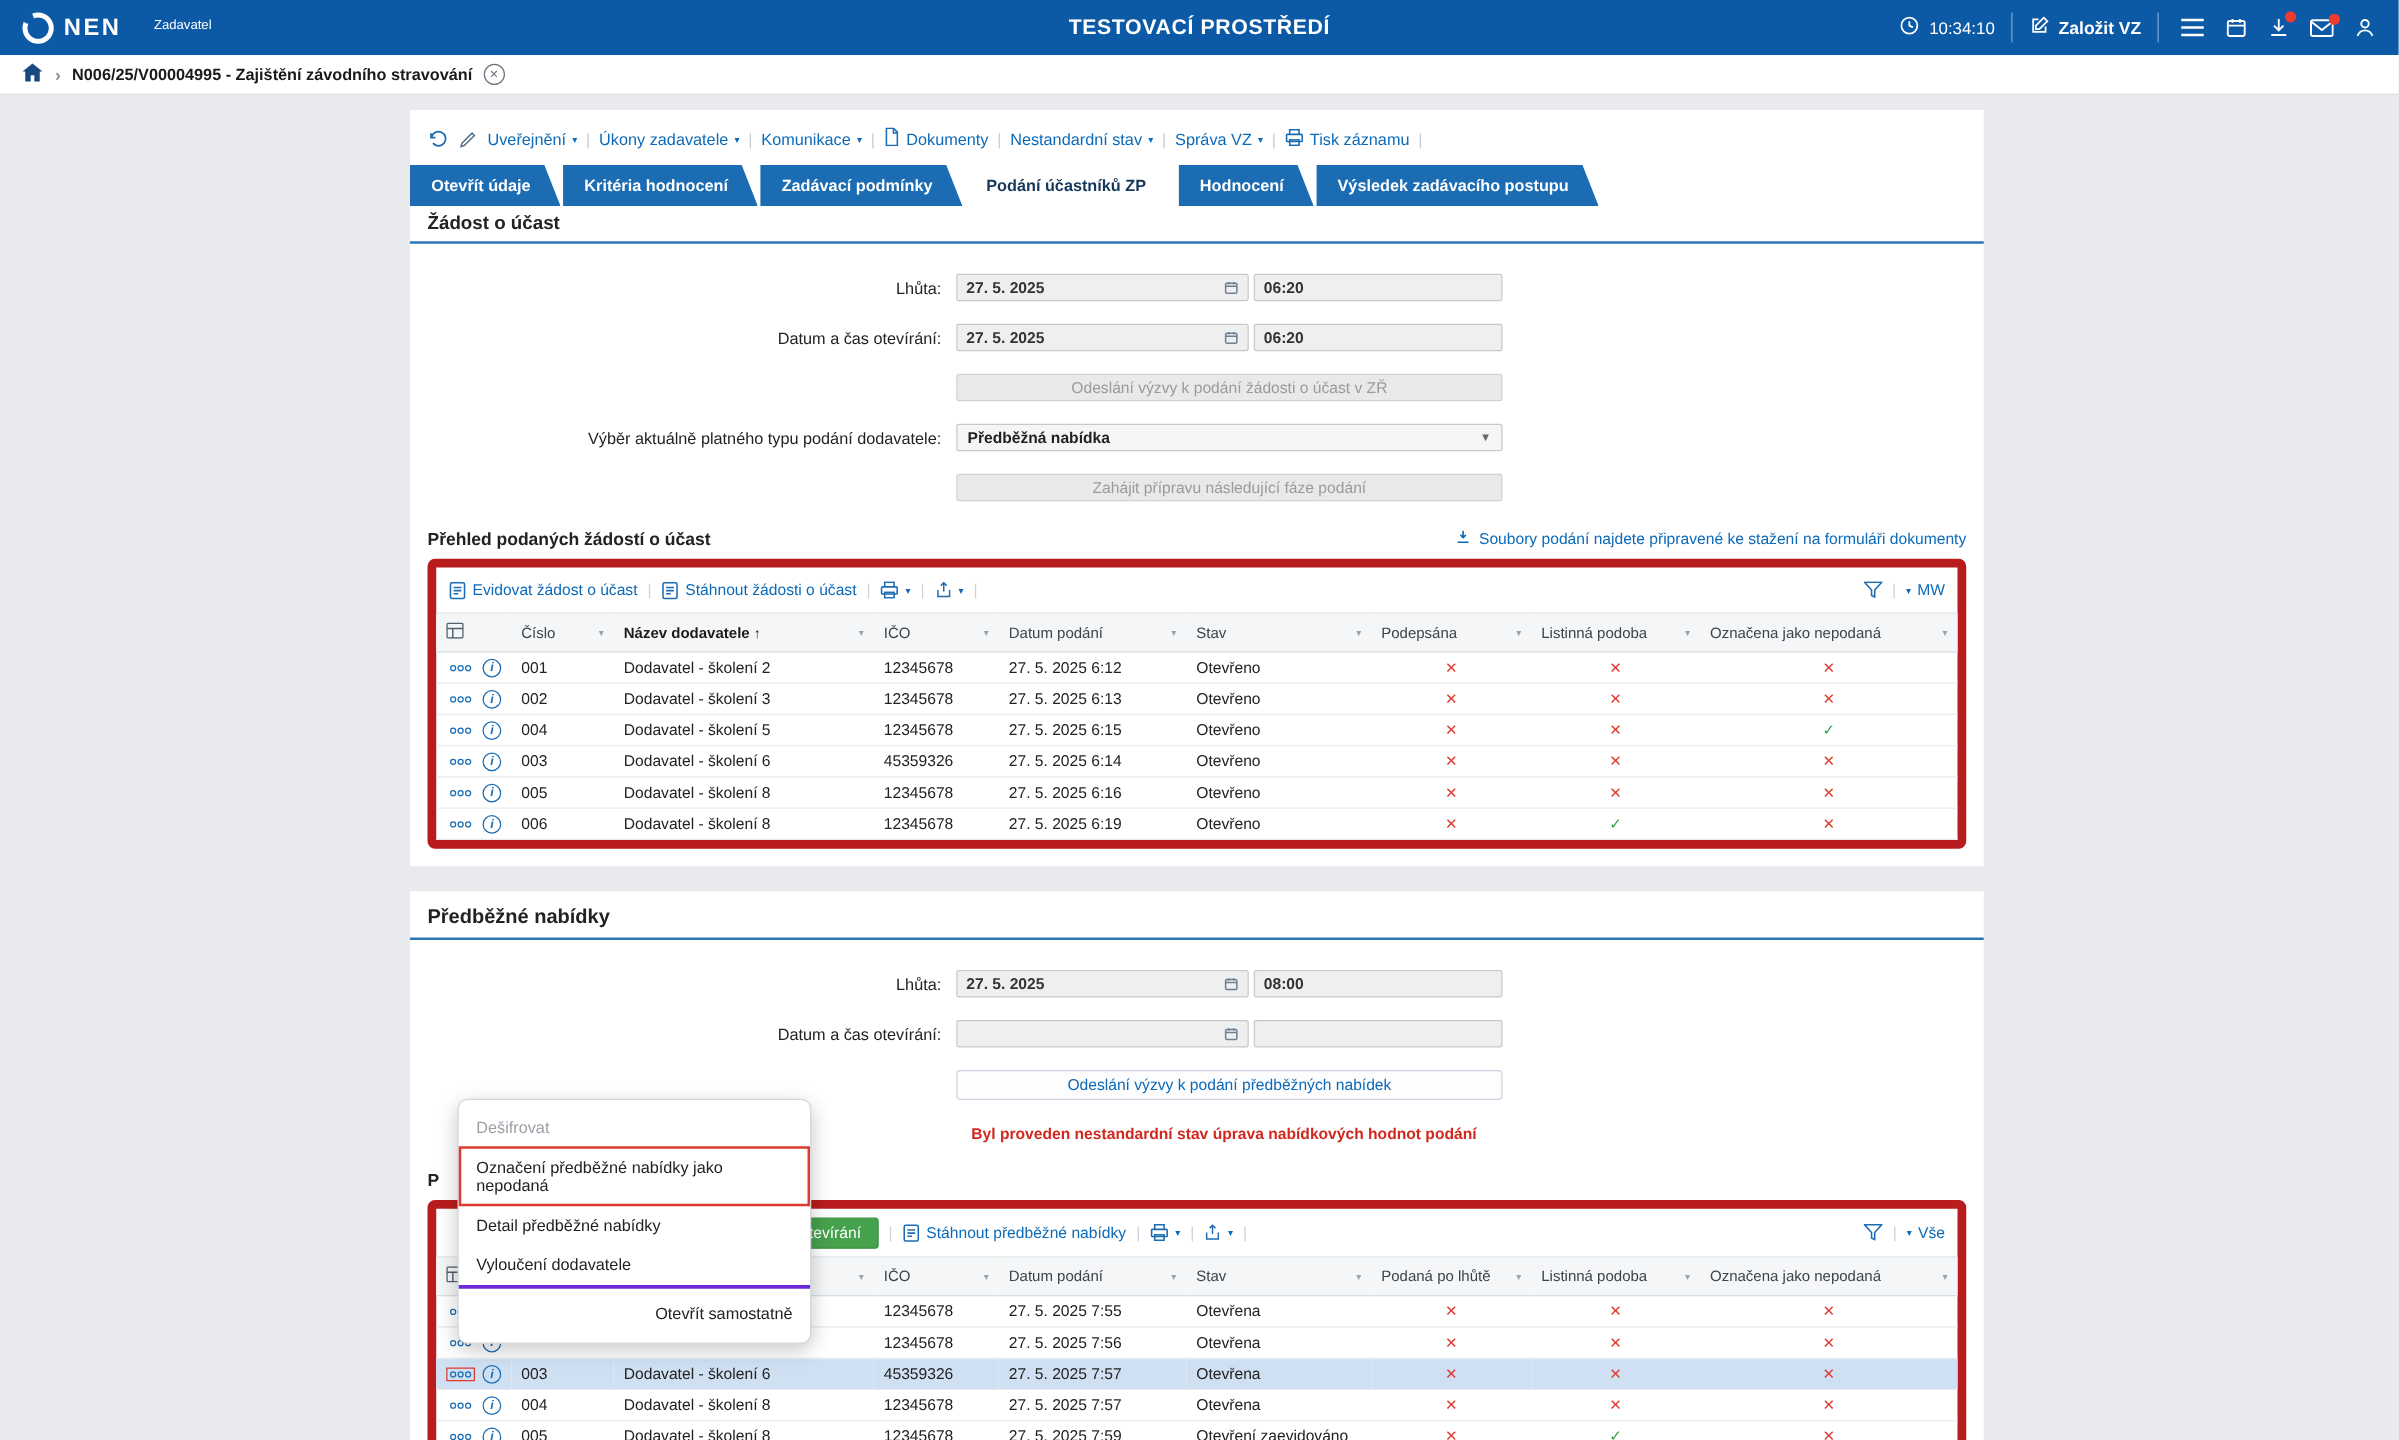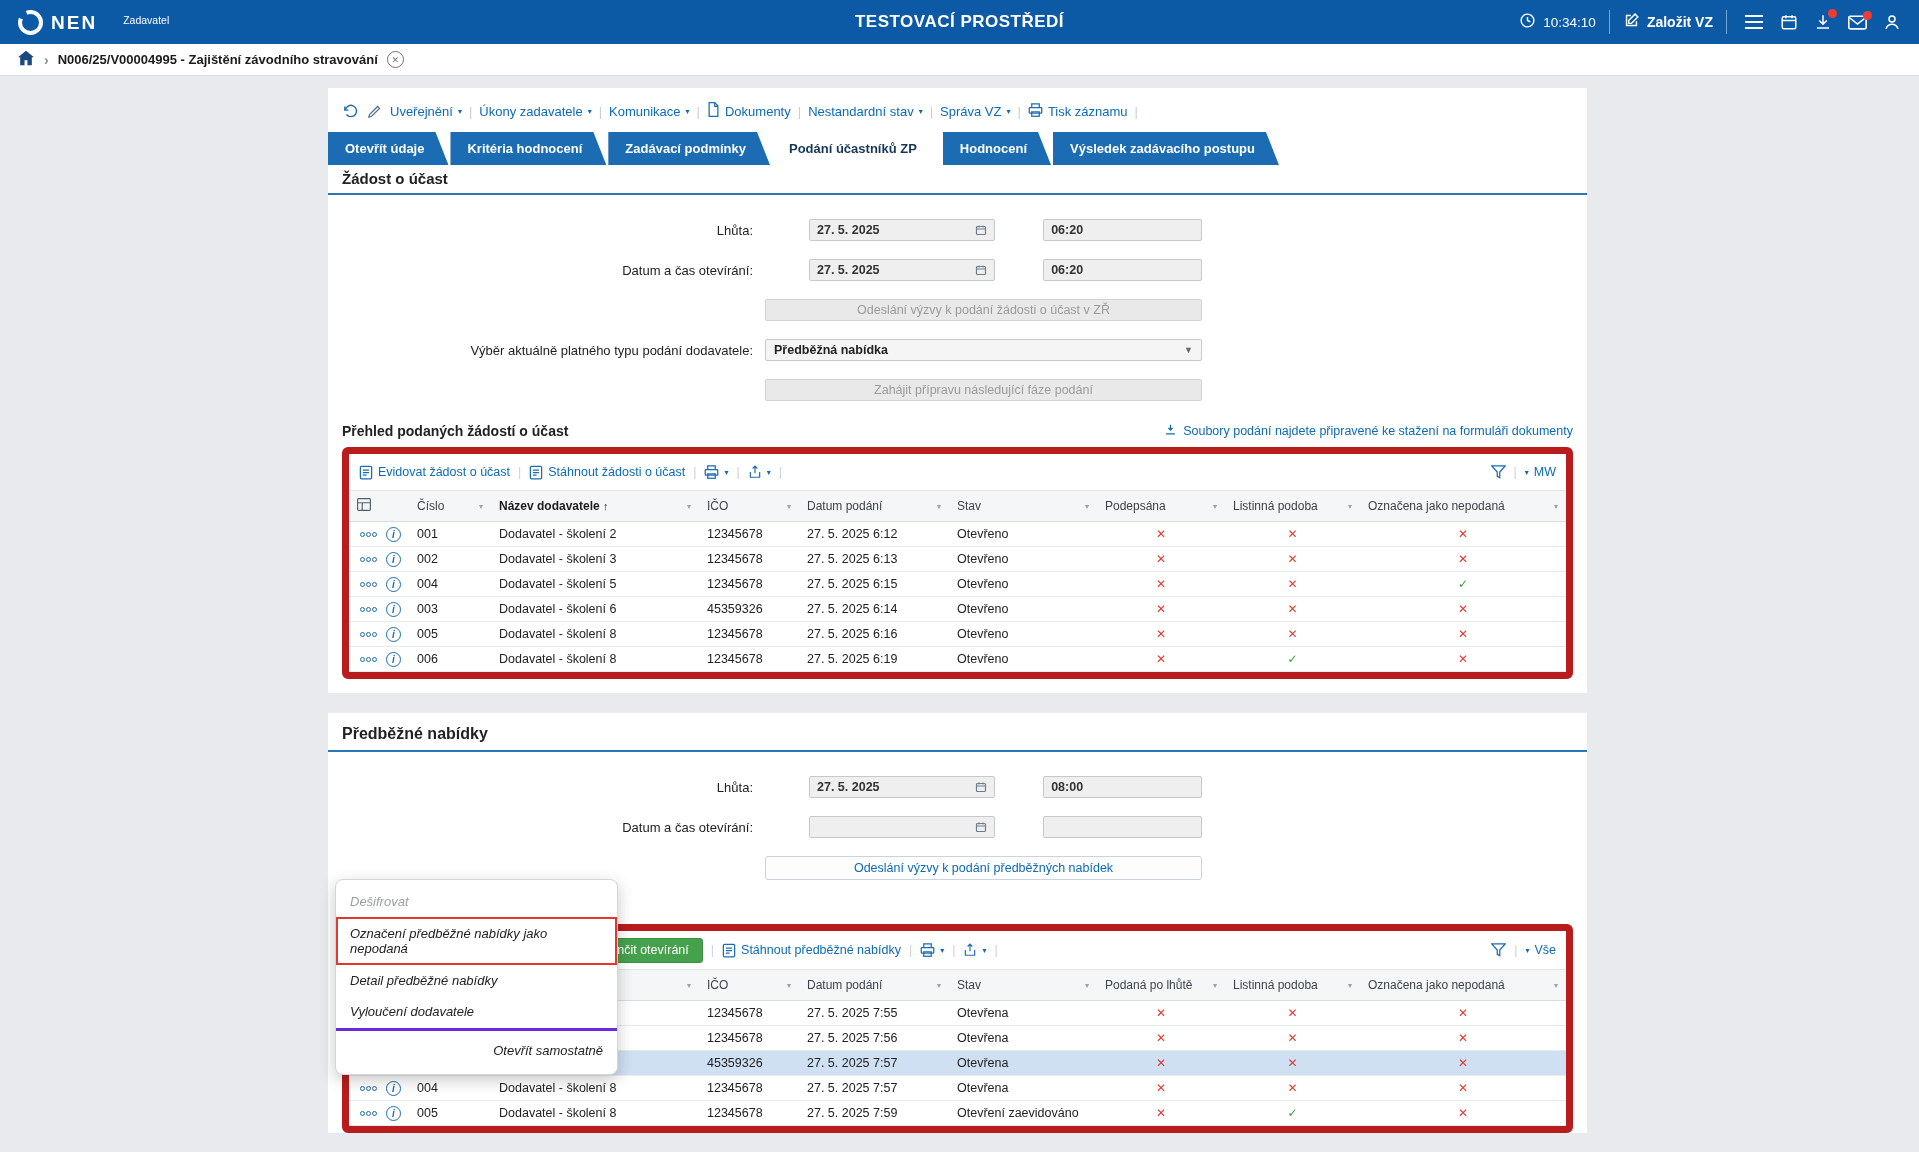--- a/index.html
+++ b/index.html
@@ -50,21 +50,21 @@
 
   
   .sec-head { font-size: 15px; font-weight: bold; color: #222; padding: 5px 14px 6px; border-bottom: 2px solid #2e75b6; }
   .sec-head2 { font-size: 16px; padding: 12px 14px 7px; }
 
   
   .form { padding-top: 24px; }
   .frow { display: flex; align-items: center; margin-bottom: 18px; }
   .flabel { flex: 0 0 437px; text-align: right; padding-right: 12px; color: #222; font-size: 13px; }
   .fgroup { display: flex; width: 437px; gap: 4px; }
-  .inp { height: 22px; background: #efefef; border: 1px solid #c6c9cc; border-radius: 2px; display: flex; align-items: center; padding: 0 7px; font-weight: bold; font-size: 12.5px; color: #333; margin-left: 44px; }
+  .inp { height: 22px; background: #efefef; border: 1px solid #c6c9cc; border-radius: 2px; display: flex; align-items: center; padding: 0 7px; font-weight: bold; font-size: 12.5px; color: #333; }
   .inp.date { width: 234px; } .inp.time { width: 199px; }
   .inp .cal { margin-left: auto; display: inline-flex; }
   .btn-gray { width: 437px; height: 22px; background: #e9e9e9; border: 1px solid #d2d2d2; color: #9b9b9b; font-size: 12.5px; border-radius: 2px; display: flex; align-items: center; justify-content: center; cursor: default; }
   .select { width: 437px; height: 22px; background: #f5f5f5; border: 1px solid #c6c9cc; border-radius: 2px; display: flex; align-items: center; padding: 0 8px; font-weight: bold; font-size: 12.5px; cursor: pointer; }
   .sel-caret { margin-left: auto; color: #666; font-size: 9px; }
   .btn-blue-light { width: 437px; height: 24px; background: #fdfdfd; border: 1px solid #c9d4df; border-radius: 3px; color: #0c6ab8; display: flex; align-items: center; justify-content: center; font-size: 12.5px; cursor: pointer; margin-bottom: 20px; }
   .warn-red { margin-left: 449px; color: #d1281e; font-weight: bold; font-size: 12.5px; margin-bottom: 22px; }
 
   
   .tbl-head-row { display: flex; align-items: center; justify-content: space-between; padding: 0 14px; margin-top: 22px; }
@@ -92,21 +92,21 @@
   .c-center { text-align: center; }
   .mk-x { color: #e03a30; font-weight: bold; font-size: 12px; }
   .mk-ok { color: #2e9e44; font-weight: bold; font-size: 12px; }
   .c-icons { white-space: nowrap; }
   .ooo { display: inline-flex; align-items: center; gap: 1px; margin-right: 6px; padding: 2px; border: 1.5px solid transparent; vertical-align: middle; cursor: pointer; }
   .ooo i { width: 5px; height: 5px; border: 1px solid #1b6cb3; border-radius: 50%; display: inline-block; }
   .ooo.red-box { border-color: #e03a30; }
   .info-ic { display: inline-flex; align-items: center; justify-content: center; width: 15px; height: 15px; border: 1px solid #1b6cb3; border-radius: 50%; color: #1b6cb3; font-size: 10px; font-style: italic; font-weight: bold; vertical-align: middle; cursor: pointer; }
 
   
-  .ctx { position: absolute; left: 335px; top: 879px; width: 283px; background: #fff; border: 1px solid #d3d7dc; border-radius: 8px; box-shadow: 0 5px 16px rgba(0,0,0,.22); padding: 6px 0 8px; z-index: 60; font-style: italic; }
+  .ctx { position: absolute; left: 366px; top: 879px; width: 283px; background: #fff; border: 1px solid #d3d7dc; border-radius: 8px; box-shadow: 0 5px 16px rgba(0,0,0,.22); padding: 6px 0 8px; z-index: 60; }
   .ctx-item { padding: 8px 14px; font-size: 13px; color: #222; cursor: pointer; }
   .ctx-item.disabled { color: #9aa0a6; cursor: default; }
   .ctx-item.highlight { border: 2px solid #e03a30; padding: 7px 12px; }
   .ctx-item.separated { border-top: 3px solid #6d28d9; margin-top: 1px; padding-top: 12px; text-align: right; }
 </style>
 </head>
 <body>
 
 <div class="hdr">
   <div class="hdr-left">
@@ -564,20 +564,21 @@
             </span>
           <span class="inp time">
               <span></span>
             </span>
         </span>
       </div>
       <div class="frow" style="margin-bottom:0;">
         <span class="flabel"></span>
         <span class="btn-blue-light">Odeslání výzvy k podání předběžných nabídek</span>
       </div>
+      <div class="warn-red">Byl proveden nestandardní stav úprava nabídkových hodnot podání</div>
     </div>
 
     <div class="tbl-head-row" style="margin-top:0;">
       <span class="tbl-title">P</span>
     </div>
 
     <div class="card card2">
       <div class="card-toolbar">
         <span class="btn-green">Ukončit otevírání</span>
         <span class="ct-sep">|</span>

